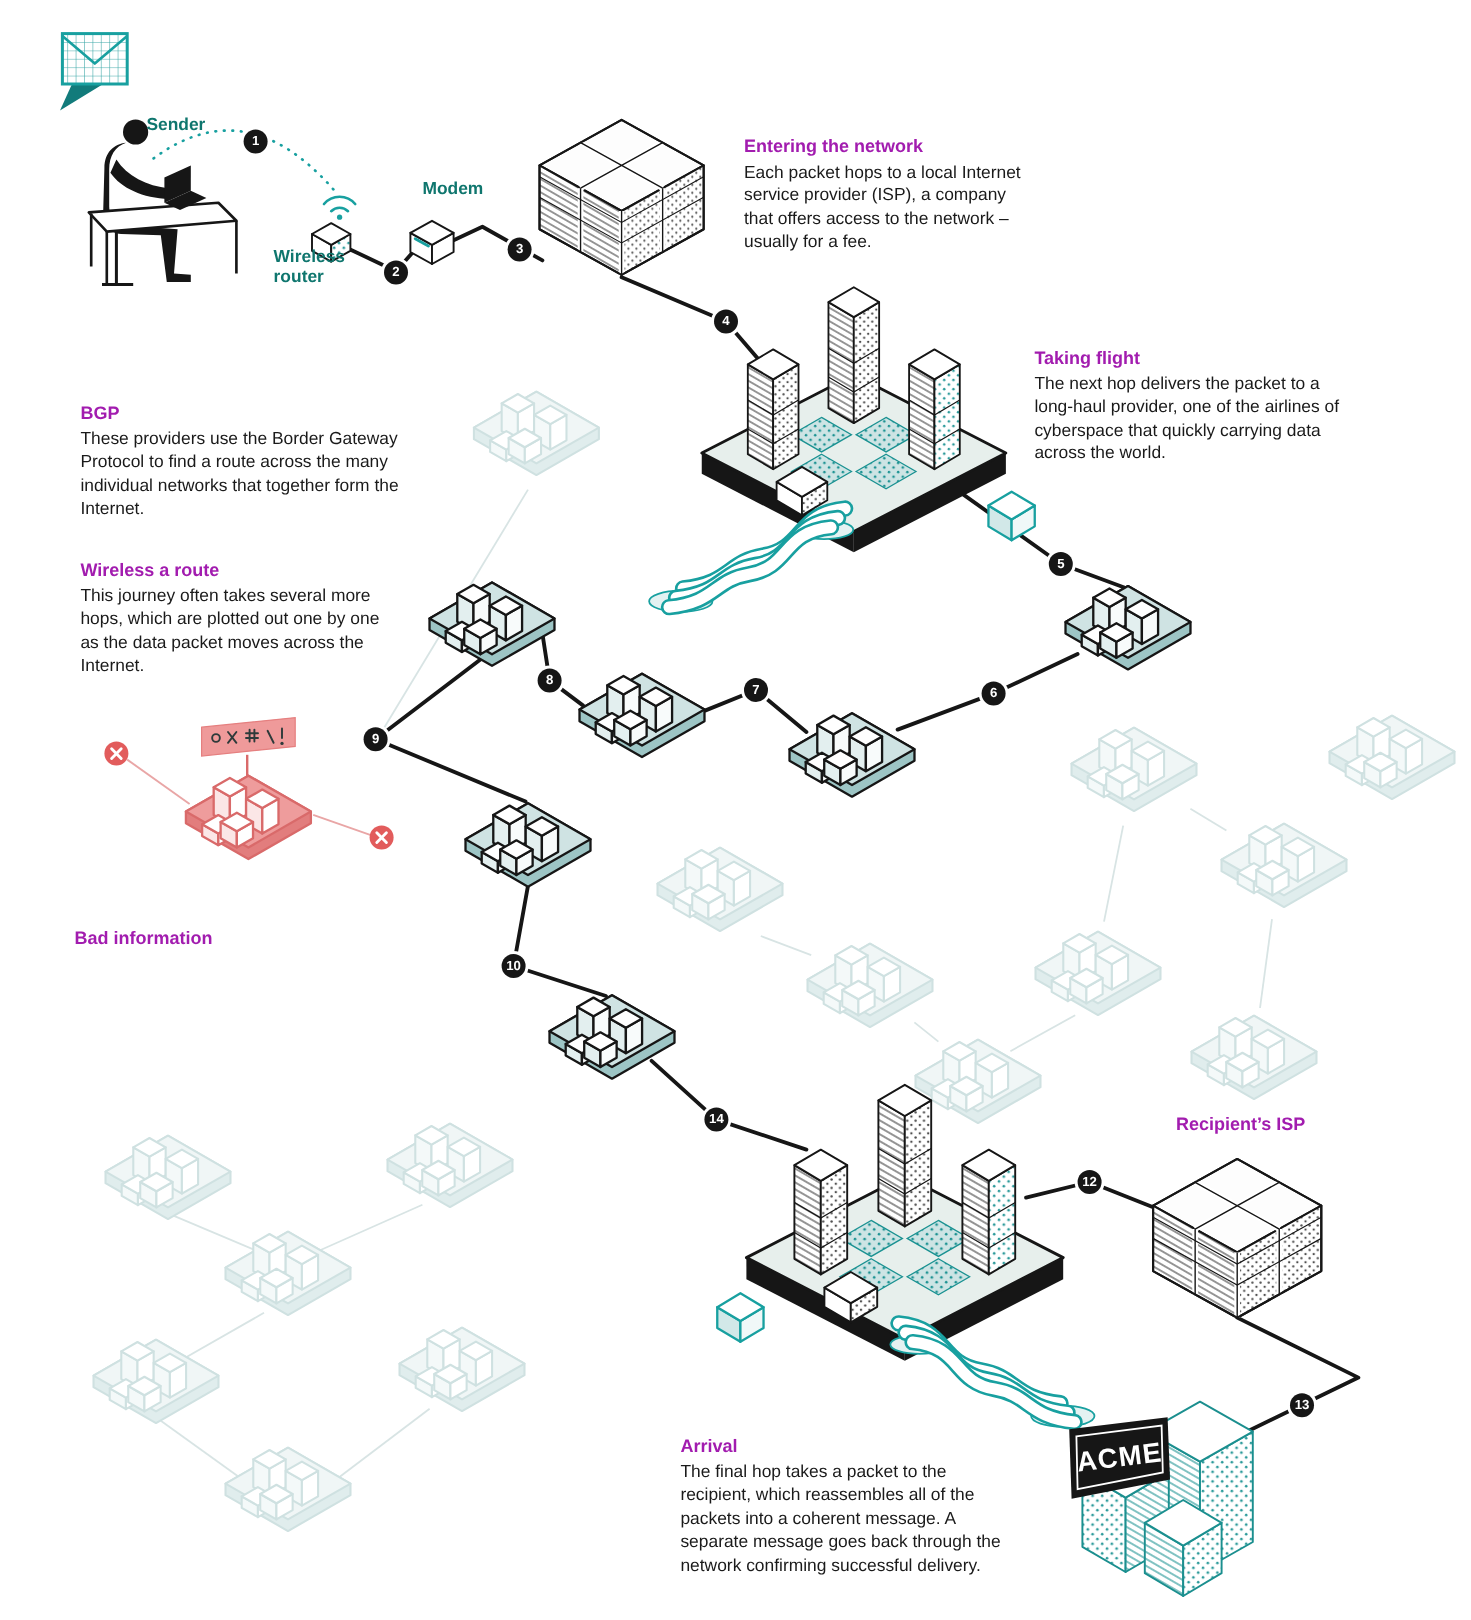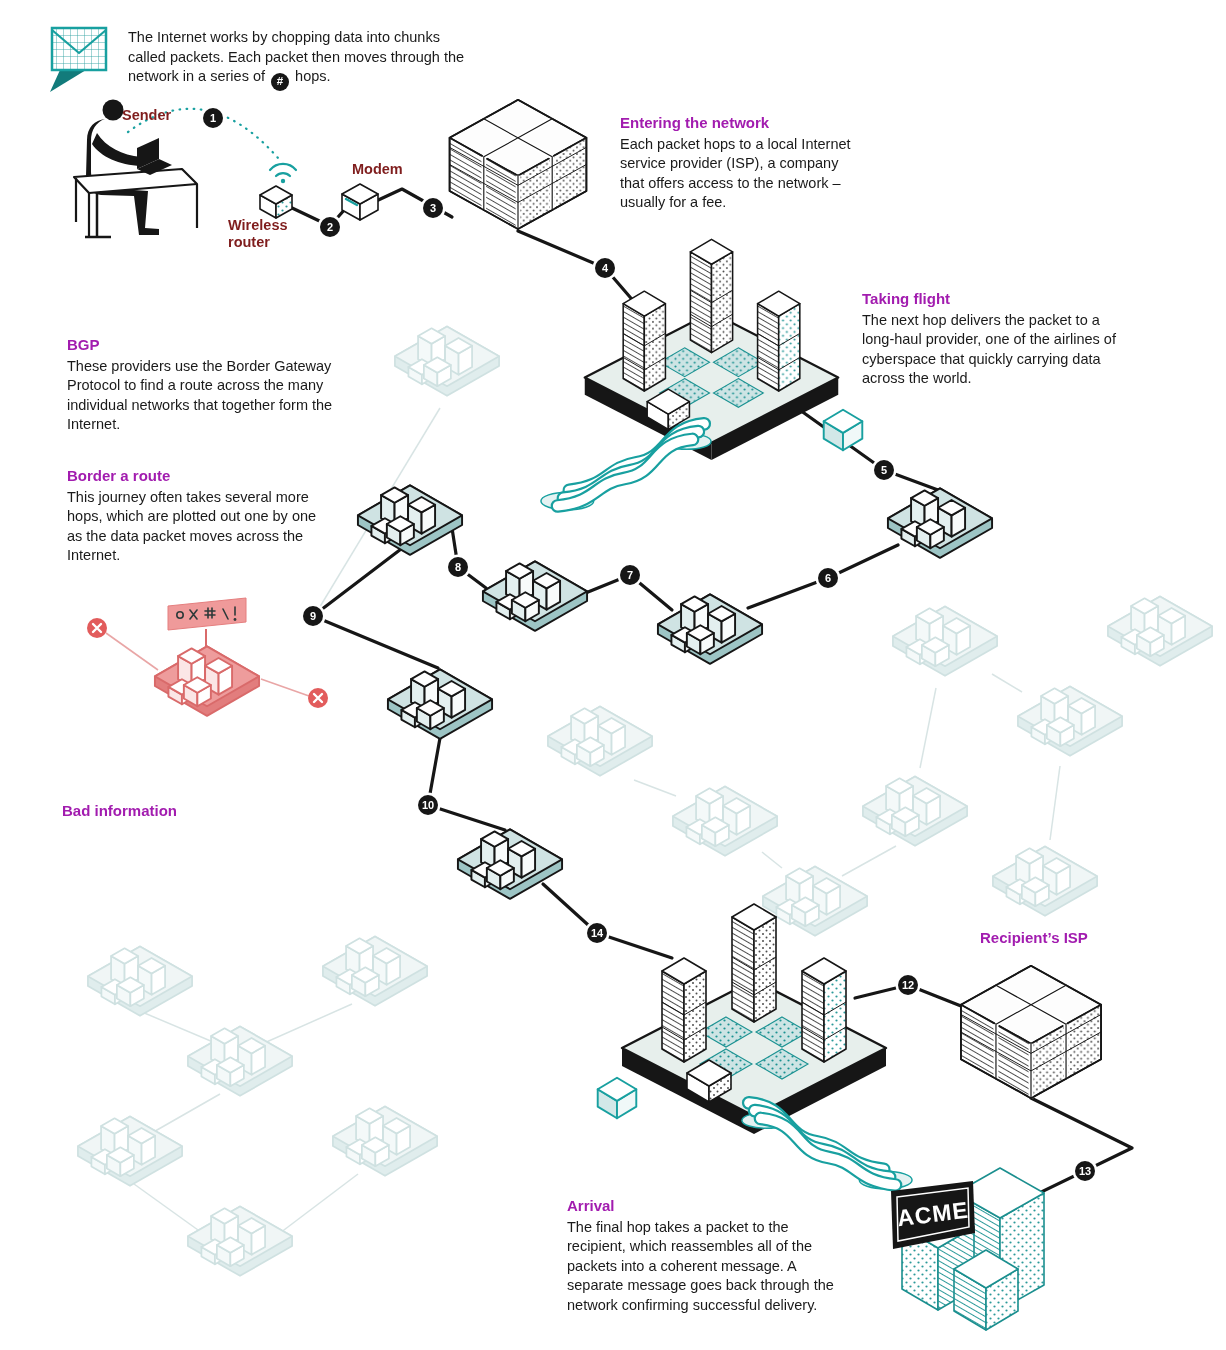--- a/index.html
+++ b/index.html
@@ -3,21 +3,21 @@
 <meta charset="utf-8">
 <style>
   * { box-sizing: border-box; }
   html, body { margin: 0; padding: 0; }
   body { font-family: "Liberation Sans", sans-serif; background: #fff; }
   .canvas { position: relative; width: 1226px; height: 1350px; background: #fff; overflow: hidden; }
   .diagram-svg { position: absolute; left: 0; top: 0; }
   .tblock { position: absolute; color: #1a1a1a; font-size: 14.5px; line-height: 1.35; }
   .tblock h3 { margin: 0 0 2px 0; font-size: 15px; line-height: 1.25; color: #a21caf; }
   .tblock p { margin: 0; }
-  .lbl { position: absolute; font-weight: 700; font-size: 14.5px; color: #7f1d1d; line-height: 1.2; margin-top: 11px; }
+  .lbl { position: absolute; font-weight: 700; font-size: 14.5px; color: #0f766e; line-height: 1.2; }
   .hop { position: absolute; width: 20px; height: 20px; border-radius: 50%; background: #161616; color: #fff;
          font-size: 11px; font-weight: 700; display: flex; align-items: center; justify-content: center;
          box-shadow: 0 0 0 2.5px #fff; z-index: 5; }
   .hash-badge { display: inline-flex; width: 18px; height: 18px; border-radius: 50%; background: #161616; color: #fff;
                 font-size: 11.5px; font-weight: 700; align-items: center; justify-content: center; vertical-align: -4px;
                 margin: 0 2px; }
   
   .nc-teal  { --tile-top:#cfe3e3; --tile-side:#9dc5c5; --box-top:#ffffff; --box-left:#e3efef; --box-right:#f8fbfb; --line:#161616; --sw:2; }
   .nc-faint { --tile-top:#f0f6f6; --tile-side:#e0eded; --box-top:#ffffff; --box-left:#f4f9f9; --box-right:#ffffff; --line:#cfe1e1; --sw:1.8; }
   .nc-red   { --tile-top:#ee9c9c; --tile-side:#e27d7d; --box-top:#ffffff; --box-left:#fbe6e6; --box-right:#ffffff; --line:#d96a6a; --sw:2; }
@@ -298,25 +298,20 @@
       <polygon points="986,1250 1018,1269 986,1288 954,1269" fill="#fff"></polygon>
     </g>
     <g>
       <polygon points="891,1191 973,1181 975,1233 893,1249" fill="#161616"></polygon>
       <polygon points="897,1197 968,1188 969,1227 898,1241" fill="none" stroke="#fff" stroke-width="1.5"></polygon>
       <text x="933" y="1222" transform="rotate(-7 933 1215)" fill="#fff" font-size="23" font-weight="bold" letter-spacing="1" text-anchor="middle" font-family="Liberation Sans, sans-serif">ACME</text>
     </g>
   </g>
 </svg>
 
-<div class="tblock" style="left:128px;top:28px;width:350px">
-  <span>The Internet works by chopping data into chunks called packets. Each packet then moves through the network in a series of</span>
-  <span class="hash-badge">#</span>
-  <span>hops.</span>
-</div>
 
 <div class="lbl" style="left:122px;top:96px">Sender</div>
 <div class="lbl" style="left:228px;top:206px;width:74px">Wireless router</div>
 <div class="lbl" style="left:352px;top:150px">Modem</div>
 
 <div class="tblock" style="left:620px;top:114px;width:244px">
   <h3>Entering the network</h3>
   <p>Each packet hops to a local Internet service provider (ISP), a company that offers access to the network – usually for a fee.</p>
 </div>
 
@@ -324,25 +319,25 @@
   <h3>BGP</h3>
   <p>These providers use the Border Gateway Protocol to find a route across the many individual networks that together form the Internet.</p>
 </div>
 
 <div class="tblock" style="left:862px;top:290px;width:254px">
   <h3>Taking flight</h3>
   <p>The next hop delivers the packet to a long-haul provider, one of the airlines of cyberspace that quickly carrying data across the world.</p>
 </div>
 
 <div class="tblock" style="left:67px;top:467px;width:254px">
-  <h3>Border a route</h3>
+  <h3>Wireless a route</h3>
   <p>This journey often takes several more hops, which are plotted out one by one as the data packet moves across the Internet.</p>
 </div>
 
-<div class="tblock" style="left:62px;top:802px;width:245px">
+<div class="tblock" style="left:62px;top:774px;width:245px">
   <h3>Bad information</h3>
 </div>
 
 <div class="tblock" style="left:980px;top:929px;width:180px">
   <h3>Recipient’s ISP</h3>
 </div>
 
 <div class="tblock" style="left:567px;top:1197px;width:268px">
   <h3>Arrival</h3>
   <p>The final hop takes a packet to the recipient, which reassembles all of the packets into a coherent message. A separate message goes back through the network confirming successful delivery.</p>

